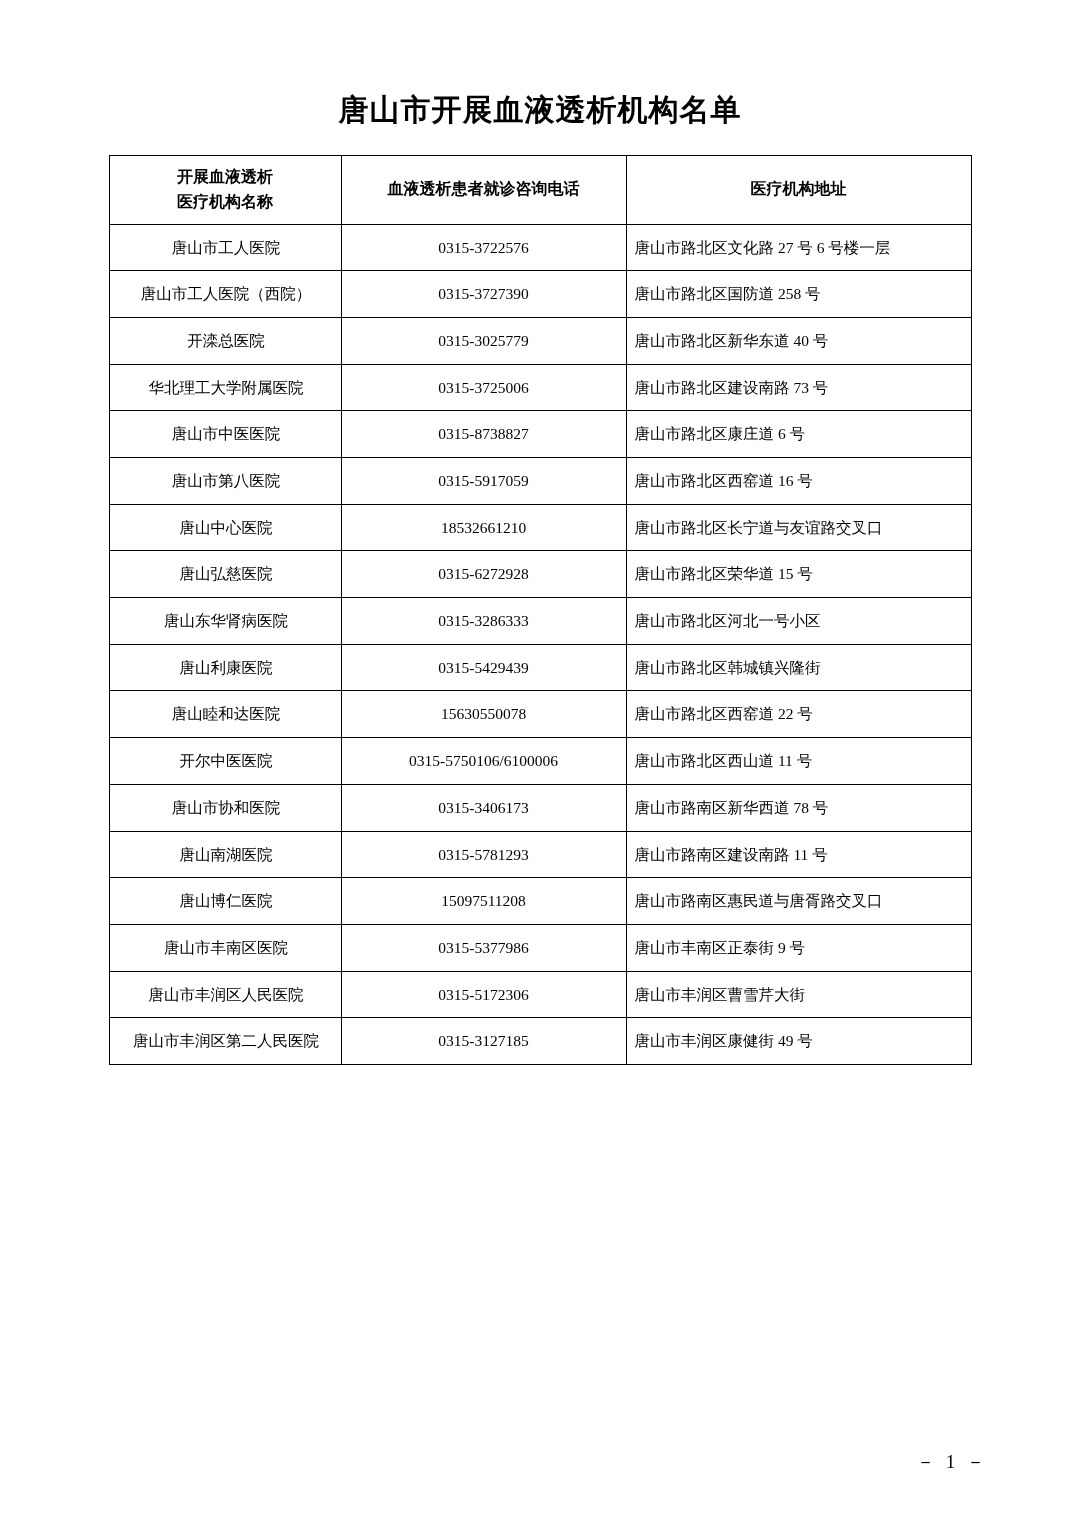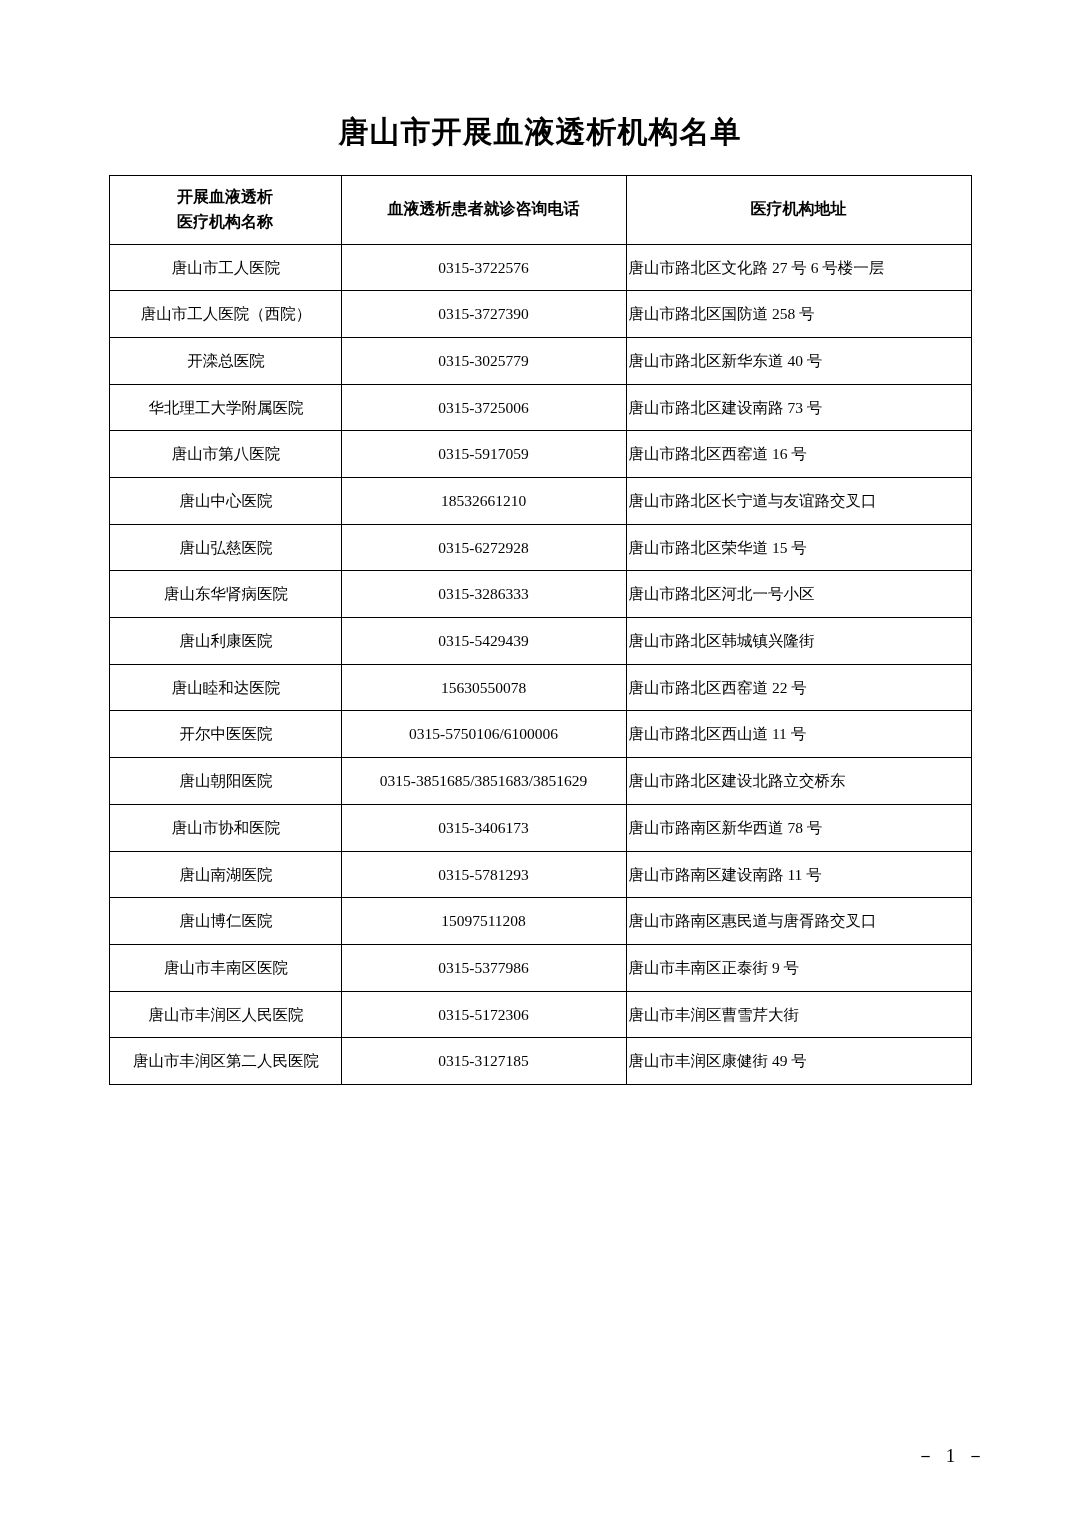--- a/index.html
+++ b/index.html
@@ -19,22 +19,22 @@
     height: 1527px;
     box-sizing: border-box;
     padding: 0;
     position: relative;
   }
   .doc-title {
     text-align: center;
     font-size: 30px;
     font-weight: bold;
     letter-spacing: 1px;
-    margin: 0;
-    padding-top: 112px;
+    margin: 6px;
+    padding-top: 84px;
     padding-bottom: 18px;
     font-family: "Liberation Serif", "DejaVu Serif", serif;
   }
   table.main-table {
     border-collapse: collapse;
     width: 862px;
     margin: 4px auto;
     table-layout: fixed;
   }
   table.main-table th,
@@ -59,21 +59,21 @@
     padding: 12px 10px 12px 12px;
     text-align: center;
     line-height: 1.4;
   }
   td.phone {
     padding: 12px 12px;
     text-align: center;
     line-height: 1.4;
   }
   td.addr {
-    padding: 12px 8px 12px 2px;
+    padding: 12px 8px 12px 8px;
     text-align: left;
     line-height: 1.4;
   }
   .page-number {
     position: absolute;
     right: 92px;
     bottom: 58px;
     font-size: 19px;
     letter-spacing: 3px;
     font-family: "Liberation Serif", "DejaVu Serif", serif;
@@ -118,20 +118,25 @@
         <td class="name">开滦总医院</td>
         <td class="phone">0315-3025779</td>
         <td class="addr">唐山市路北区新华东道 40 号</td>
       </tr>
       <tr>
         <td class="name">华北理工大学附属医院</td>
         <td class="phone">0315-3725006</td>
         <td class="addr">唐山市路北区建设南路 73 号</td>
       </tr>
       <tr>
+        <td class="name">唐山市中医医院</td>
+        <td class="phone">0315-8738827</td>
+        <td class="addr">唐山市路北区康庄道 6 号</td>
+      </tr>
+      <tr>
         <td class="name">唐山市第八医院</td>
         <td class="phone">0315-5917059</td>
         <td class="addr">唐山市路北区西窑道 16 号</td>
       </tr>
       <tr>
         <td class="name">唐山中心医院</td>
         <td class="phone">18532661210</td>
         <td class="addr">唐山市路北区长宁道与友谊路交叉口</td>
       </tr>
       <tr>
@@ -153,25 +158,20 @@
         <td class="name">唐山睦和达医院</td>
         <td class="phone">15630550078</td>
         <td class="addr">唐山市路北区西窑道 22 号</td>
       </tr>
       <tr>
         <td class="name">开尔中医医院</td>
         <td class="phone">0315-5750106/6100006</td>
         <td class="addr">唐山市路北区西山道 11 号</td>
       </tr>
       <tr>
-        <td class="name">唐山朝阳医院</td>
-        <td class="phone">0315-3851685/3851683/3851629</td>
-        <td class="addr">唐山市路北区建设北路立交桥东</td>
-      </tr>
-      <tr>
         <td class="name">唐山市协和医院</td>
         <td class="phone">0315-3406173</td>
         <td class="addr">唐山市路南区新华西道 78 号</td>
       </tr>
       <tr>
         <td class="name">唐山南湖医院</td>
         <td class="phone">0315-5781293</td>
         <td class="addr">唐山市路南区建设南路 11 号</td>
       </tr>
       <tr>

